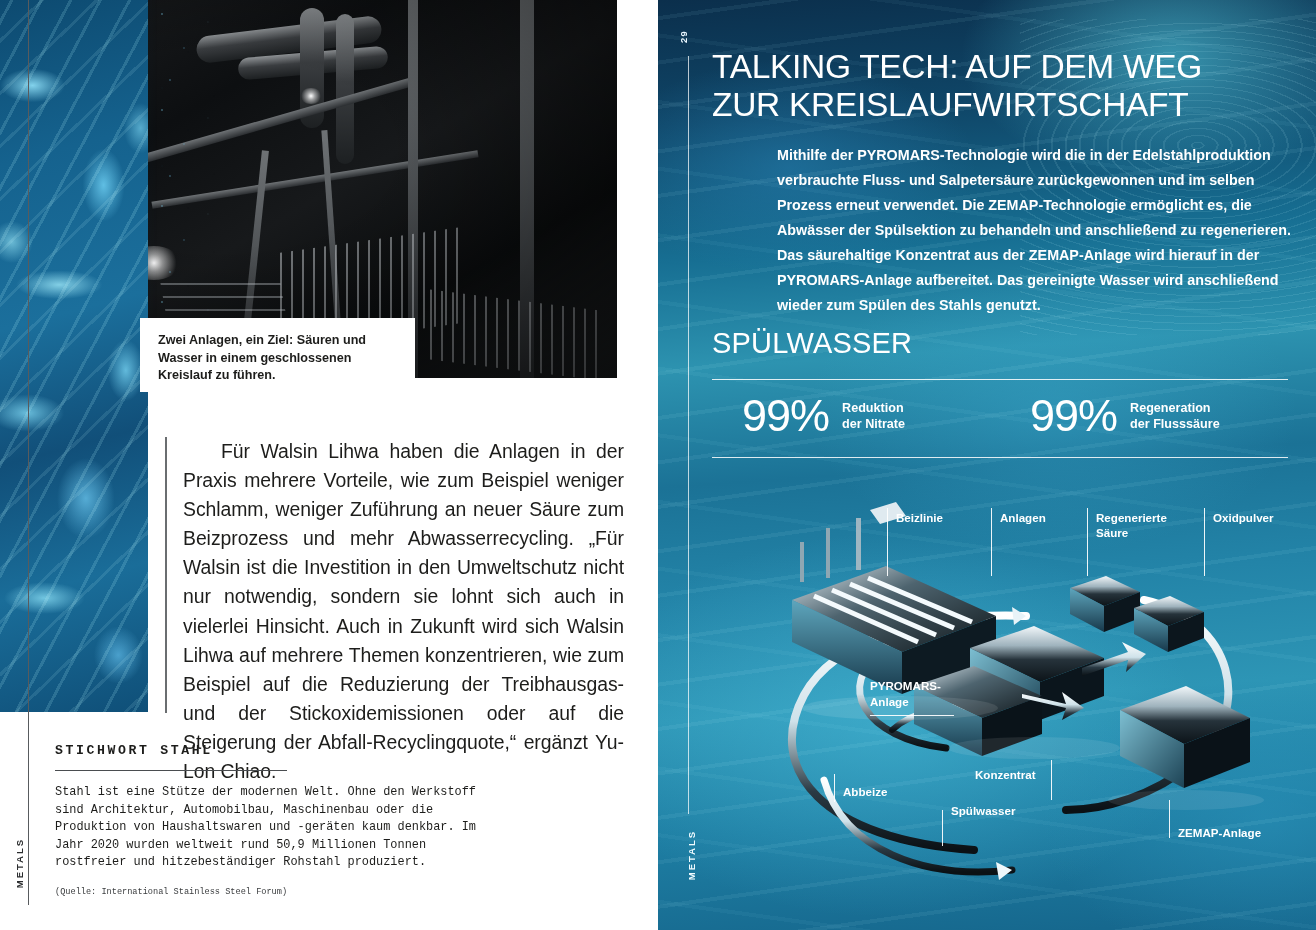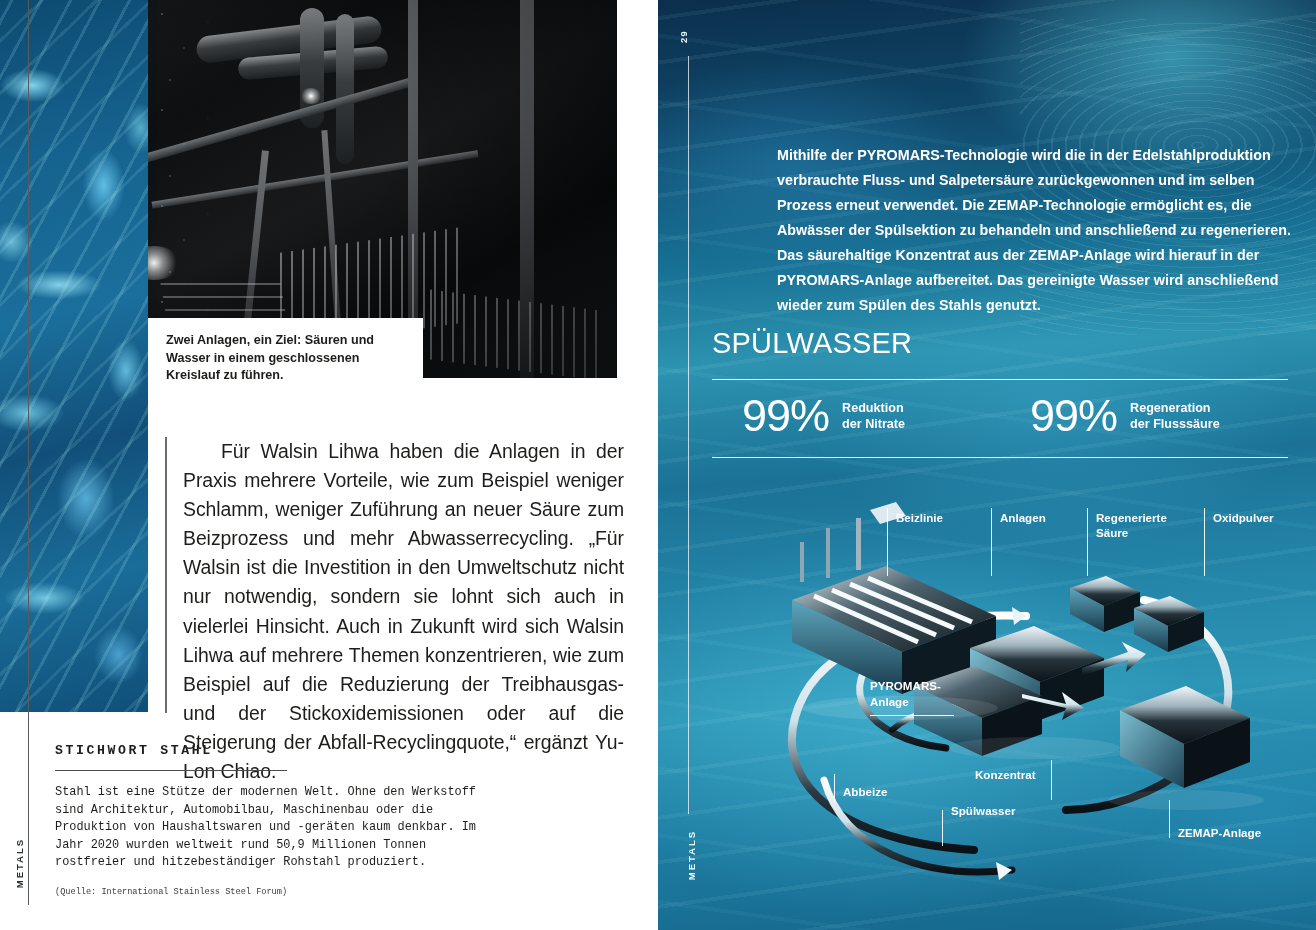--- a/index.html
+++ b/index.html
@@ -68,21 +68,21 @@
   .dissolve .grad{position:absolute;inset:0;
     background:linear-gradient(170deg,#0f5a86 0%,#19709f 35%,#0e4e76 70%,#123f5e 100%);
     -webkit-mask-image:linear-gradient(90deg,#000 0%,rgba(0,0,0,.55) 30%,rgba(0,0,0,0) 74%);
     mask-image:linear-gradient(90deg,#000 0%,rgba(0,0,0,.55) 30%,rgba(0,0,0,0) 74%);
     opacity:.85;}
 
   
   .strip-rule{position:absolute;left:28px;top:0;width:1px;height:905px;background:#585b5e;}
 
   .caption-box{position:absolute;left:140px;top:318px;width:275px;height:74px;background:#ffffff;
-    padding:14px 16px 0 18px;box-sizing:border-box;margin-left:8px;}
+    padding:14px 16px 0 18px;box-sizing:border-box;}
   .caption-box p{margin:0;font-size:12.6px;line-height:17.5px;color:#1d1d1b;font-weight:600;}
 
   .body-block{position:absolute;left:165px;top:437px;width:459px;}
   .body-rule{position:absolute;left:0;top:0;width:1.6px;height:276px;background:#6a6d70;}
   .body-block p{margin:0;padding-left:18px;font-size:19.4px;line-height:29.1px;color:#1d1d1b;
     text-align:justify;text-indent:38px;font-weight:400;letter-spacing:-.05px;}
 
   .keyword{position:absolute;left:55px;top:740px;width:432px;font-family:Liberation Mono, monospace;}
   .keyword h3{margin:0;font-size:13.2px;line-height:21px;font-weight:700;letter-spacing:2.6px;color:#1d1d1b;}
   .kw-rule{margin:9px 0 13px 0;width:232px;height:1.4px;background:#4a4d50;}
@@ -194,20 +194,21 @@
     <div class="vtag vtag-left">METALS</div>
   </div>
 
   <div class="page-right">
     <div class="ripples"></div>
     <div class="ripples2"></div>
 
     <div class="pagenum">29</div>
     <div class="r-rule"></div>
 
+    <h1 class="r-title">TALKING TECH: AUF DEM WEG ZUR KREISLAUFWIRTSCHAFT</h1>
     <p class="r-intro">Mithilfe der PYROMARS-Technologie wird die in der Edelstahlproduktion verbrauchte Fluss- und Salpetersäure zurückgewonnen und im selben Prozess erneut verwendet. Die ZEMAP-Technologie ermöglicht es, die Abwässer der Spülsektion zu behandeln und anschließend zu regenerieren. Das säurehaltige Konzentrat aus der ZEMAP-Anlage wird hierauf in der PYROMARS-Anlage aufbereitet. Das gereinigte Wasser wird anschließend wieder zum Spülen des Stahls genutzt.</p>
 
     <h2 class="sec-title">SPÜLWASSER</h2>
     <div class="hr-top"></div>
 
     <div class="stats">
       <div class="stat s1">
         <div class="num">99%</div>
         <div class="lbl">
           <div>Reduktion</div>

